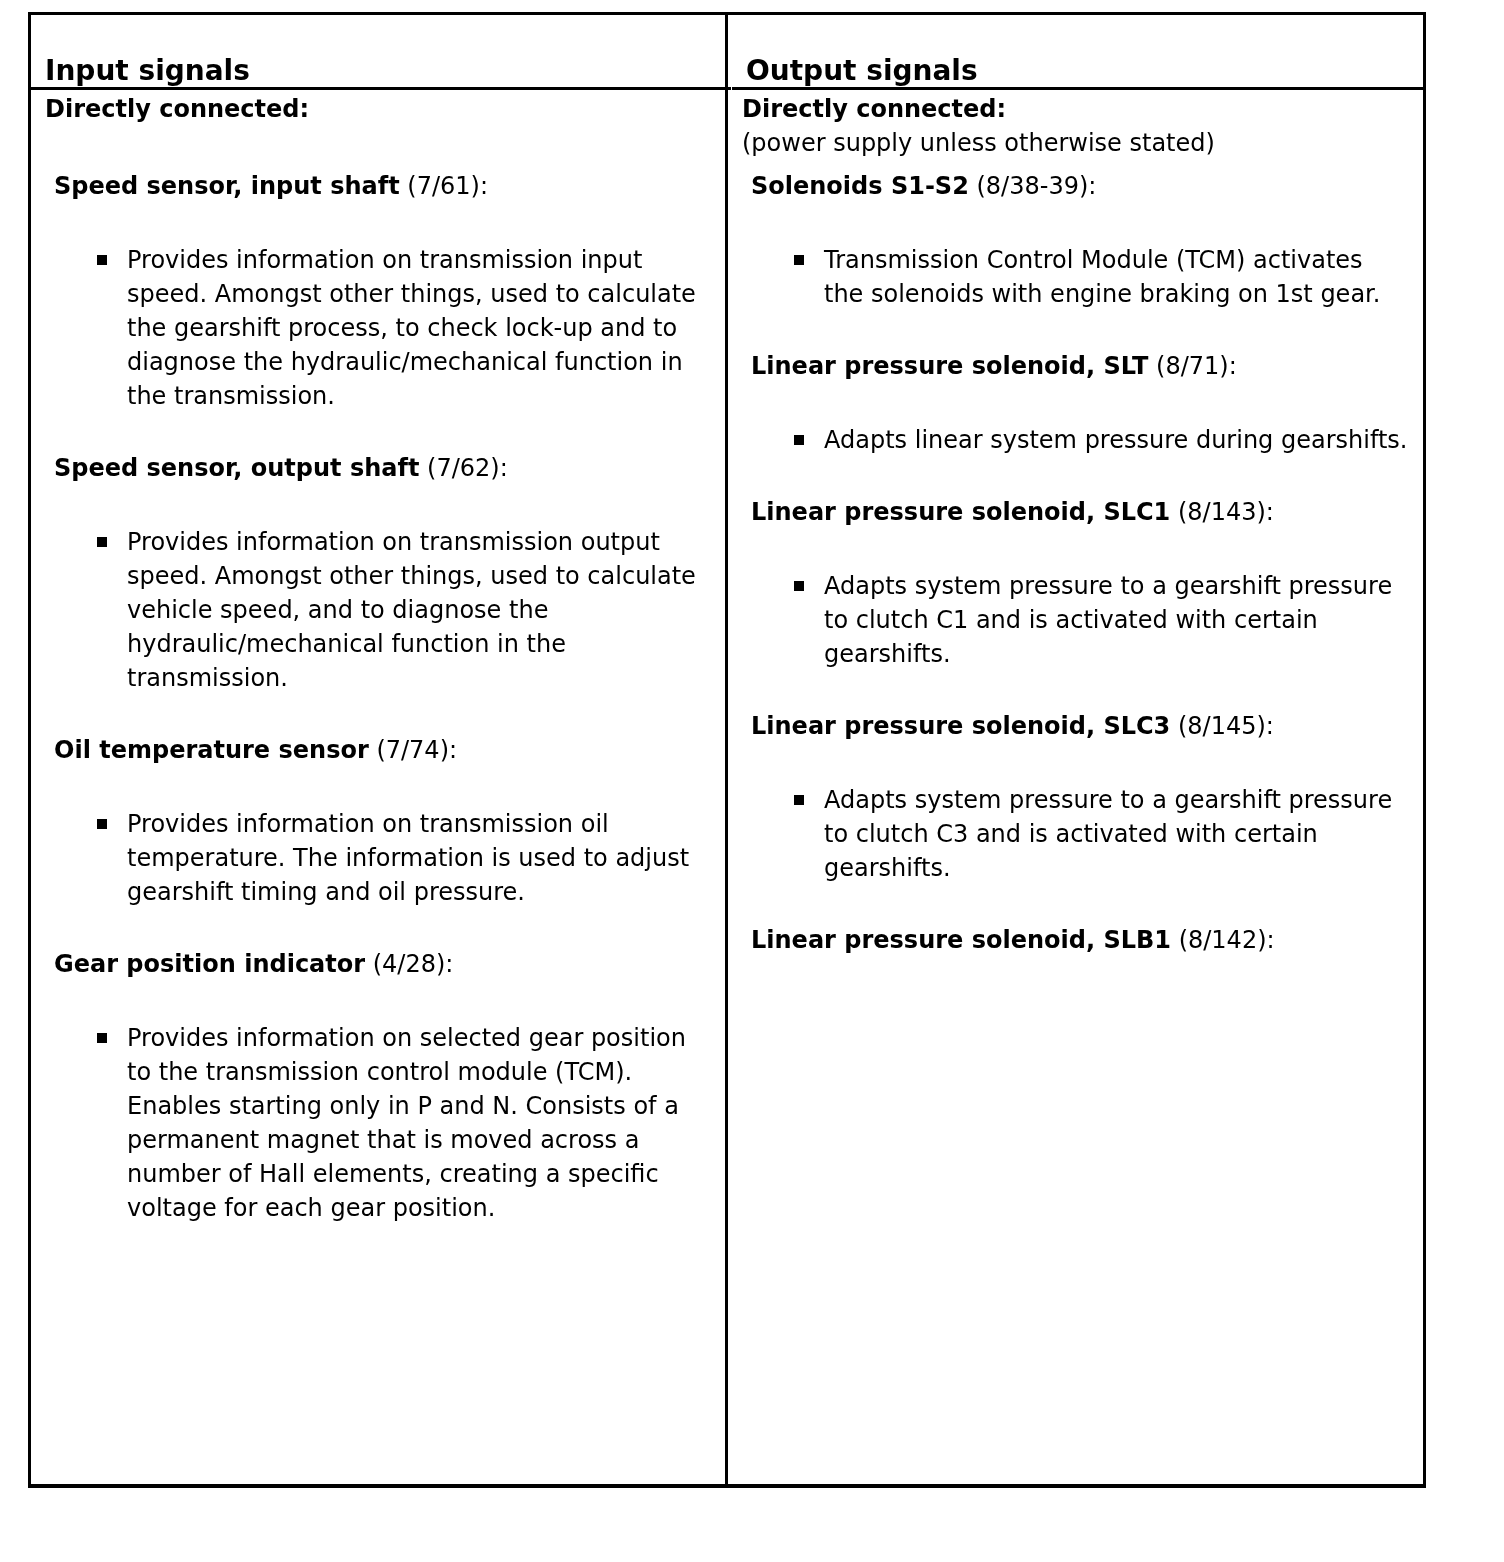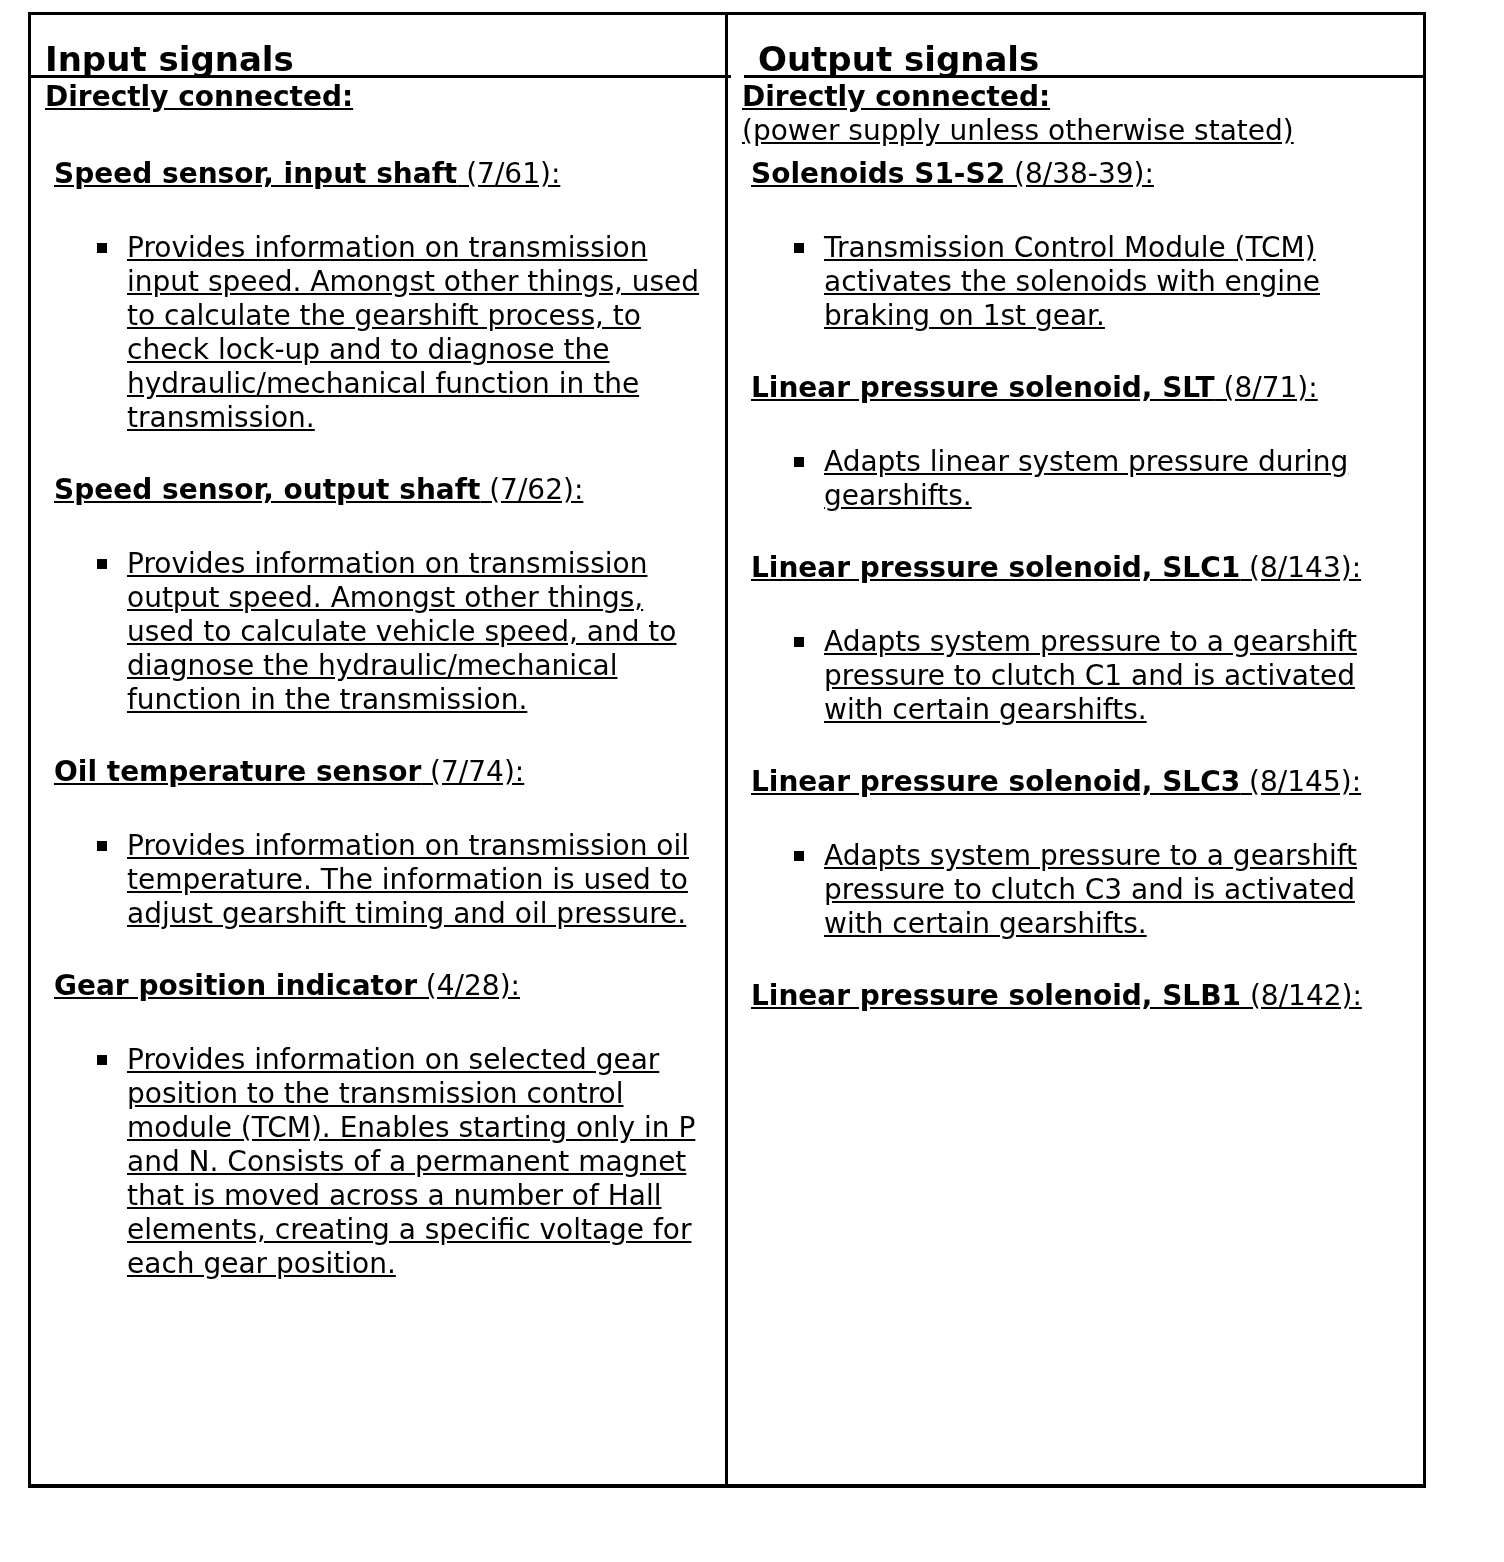--- a/index.html
+++ b/index.html
@@ -5,27 +5,27 @@
     html, body { margin: 0; padding: 0; background: #ffffff; }
     body { width: 1504px; height: 1562px; position: relative; font-family: "DejaVu Sans", sans-serif; color: #000; }
     .doc-table {
       position: absolute; left: 28px; top: 12px; width: 1398px; height: 1476px;
       border: 3px solid #000; border-bottom-width: 4px; box-sizing: border-box;
     }
     .col { position: absolute; top: 0; bottom: 0; box-sizing: border-box; }
     .col-left { left: 0; width: 697px; border-right: 3px solid #000; }
     .col-right { left: 697px; right: 0; }
     .header-cell {
-      height: 63px; border-bottom: 3px solid #000; box-sizing: border-box;
+      height: 75px; border-bottom: 3px solid #000; box-sizing: border-box;
       display: flex; align-items: flex-end; padding: 0 0 0 14px;
-      font-weight: bold; font-size: 34px; line-height: 32px;
+      font-weight: bold; font-size: 28px; line-height: 32px;
     }
     .col-left .header-cell { width: 700px; }
-    .col-right .header-cell { margin-left: 16px; }
-    .body-cell { padding: 2px 14px 0 14px; font-size: 28px; line-height: 34px; text-decoration: underline; }
+    .col-right .header-cell { margin-left: 4px; }
+    .body-cell { padding: 2px 14px 0 14px; font-size: 24px; line-height: 34px; }
     .bold { font-weight: bold; }
     .heading-line { margin: 0; }
     .sub-note { margin: 0; }
     .gap { height: 34px; }
     .section { margin: 0; }
     .section-title { margin: 9px; }
     .bullet-list { list-style: none; margin: 40px 0 0 0; padding: 0 0 0 82px; position: relative; }
     .bullet-item { position: relative; margin: 0; }
     .bullet-marker {
       position: absolute; left: -30px; top: 12px; width: 10px; height: 10px; background: #000;

